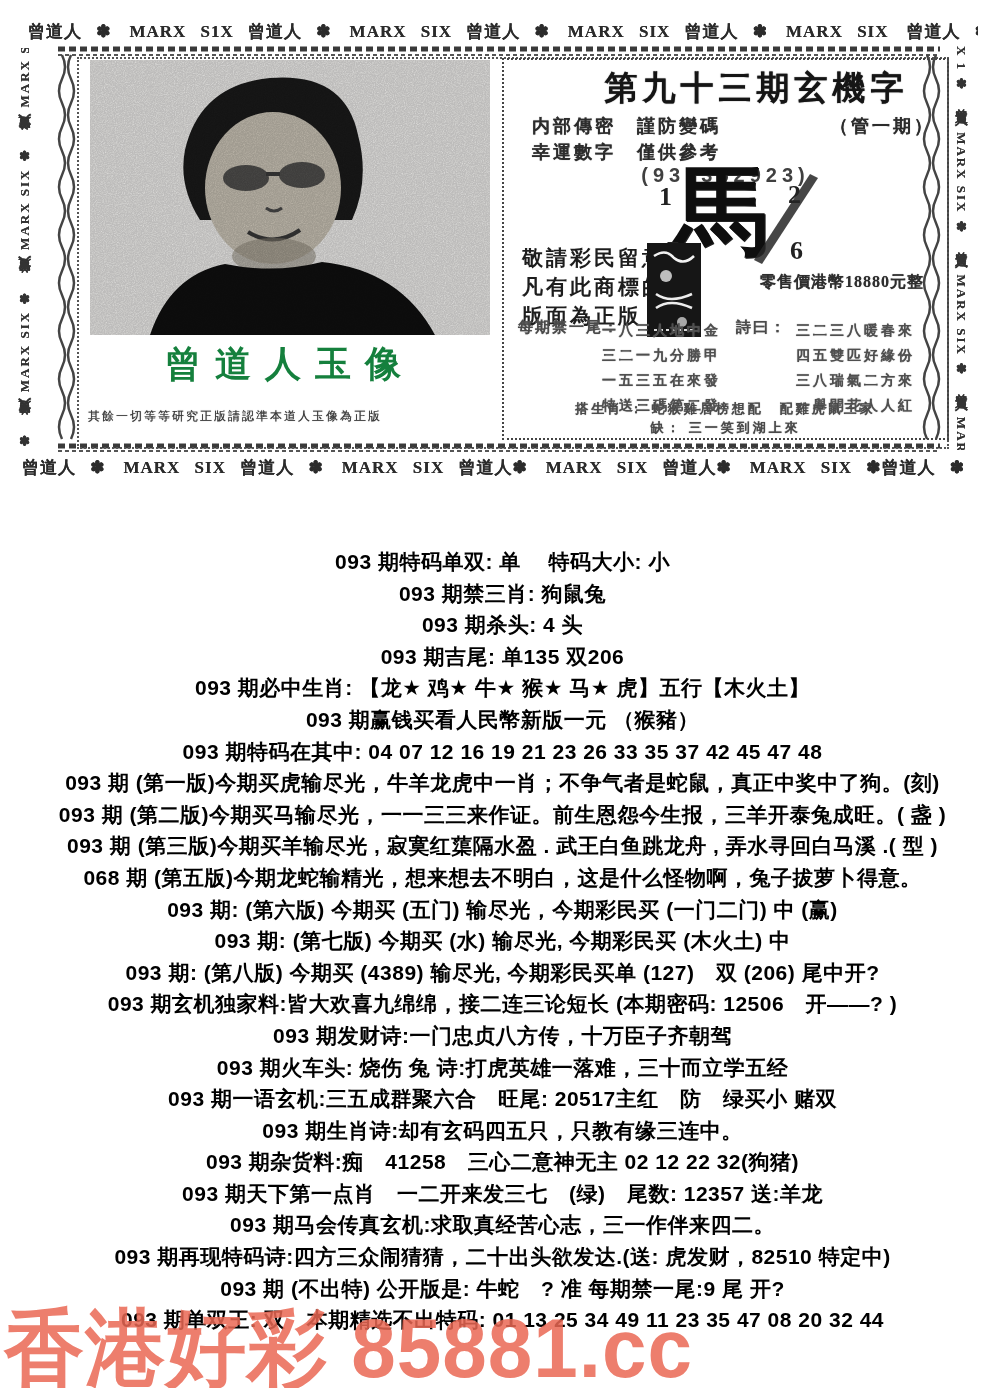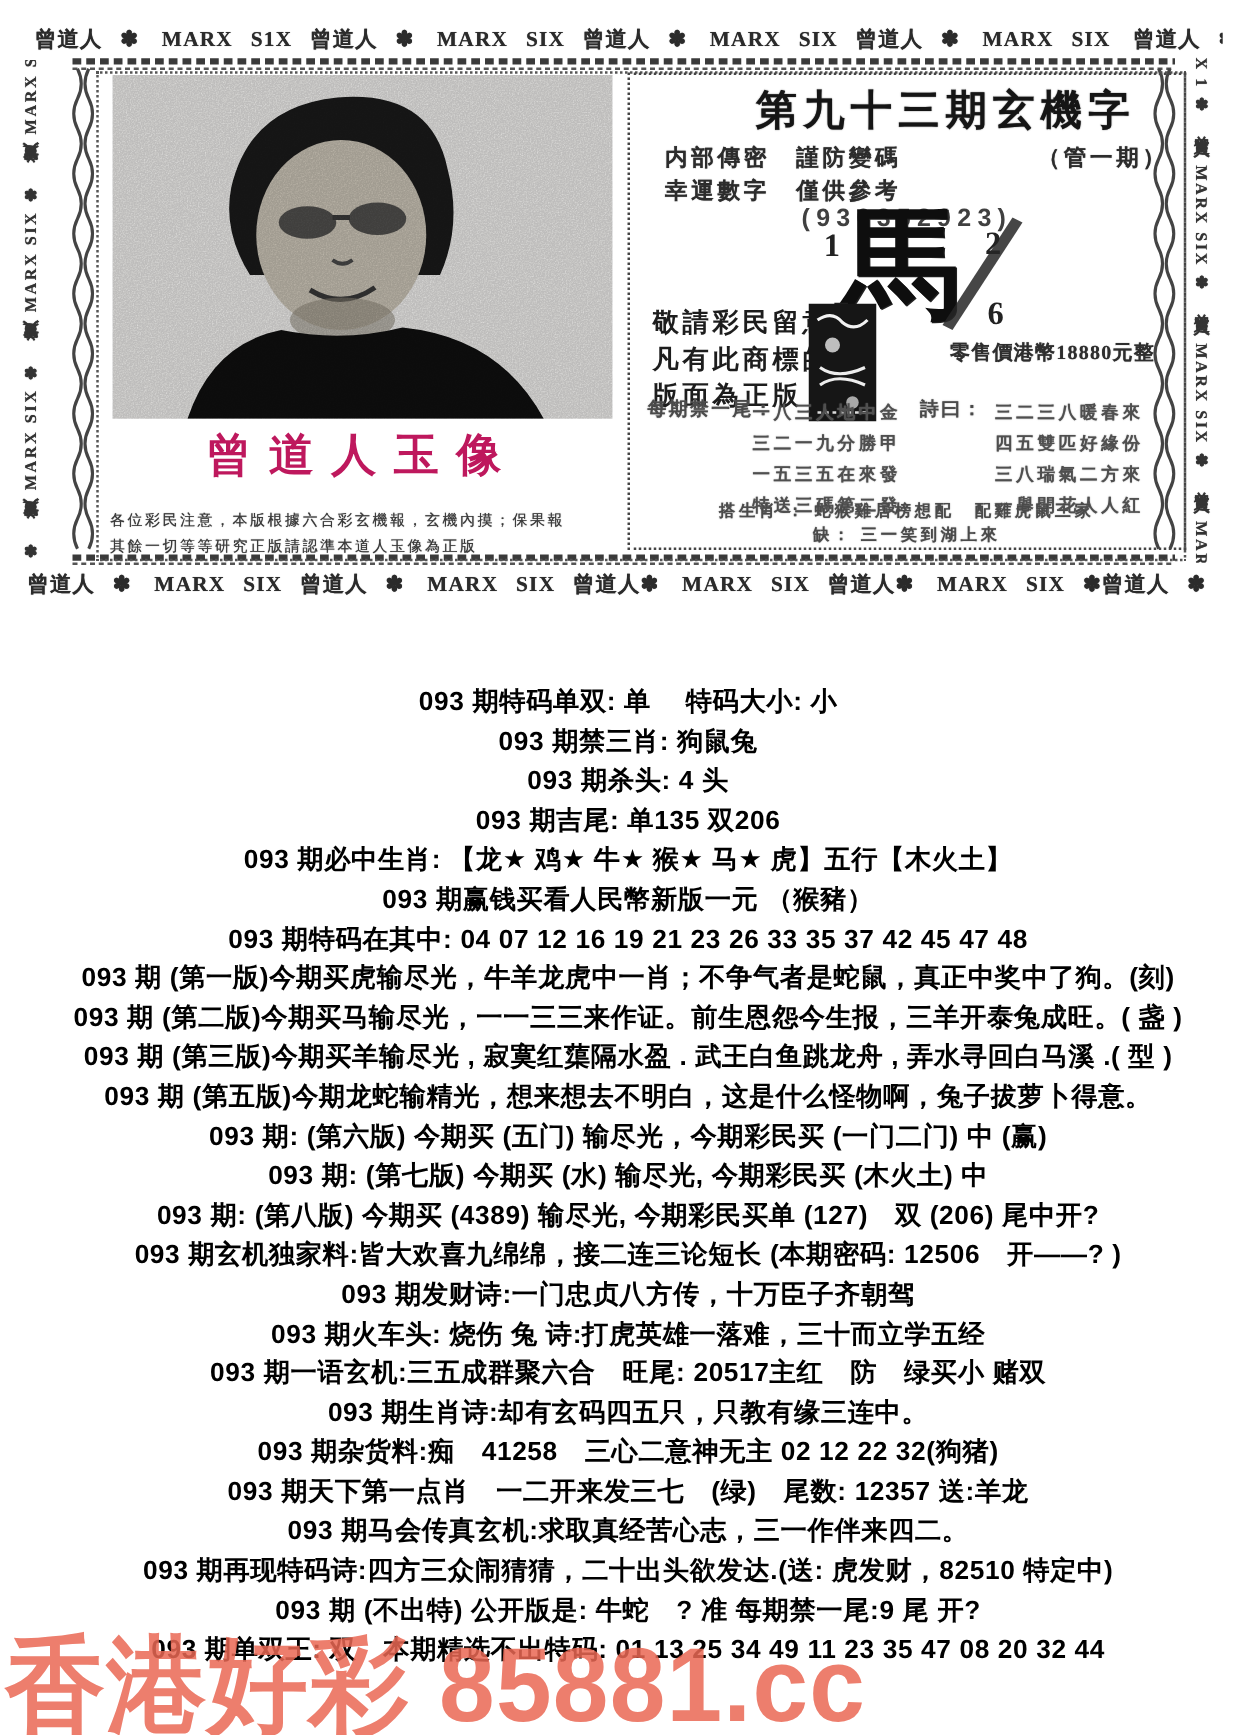--- a/index.html
+++ b/index.html
@@ -27,21 +27,21 @@
   .border-right{left:952px;top:46px;height:404px;writing-mode:vertical-rl;}
   .inner-frame{
     left:77px;top:57px;width:868px;height:388px;
     border:2px dotted #555;
   }
   
   .portrait{left:90px;top:60px;width:400px;height:275px;}
   .portrait-caption{
     left:110px;top:340px;width:360px;text-align:center;
     font-family:"Liberation Serif","DejaVu Serif",serif;font-weight:bold;
-    font-size:36px;letter-spacing:14px;color:#be185d;
+    font-size:36px;letter-spacing:14px;color:#15803d;
   }
   .portrait-notice{
     left:88px;top:406px;width:400px;font-size:12px;color:#3a3a3a;
     letter-spacing:2px;line-height:21px;text-shadow:0 0 .7px #555;
   }
   
   .panel{left:502px;top:58px;width:443px;height:378px;border:2px dotted #444;}
   .p-title{
     left:70px;top:6px;width:365px;text-align:center;
     font-family:"Liberation Serif","DejaVu Serif",serif;font-weight:bold;
@@ -123,21 +123,20 @@
       <rect x="176" y="112" width="14" height="4" fill="#3c3c3c"></rect>
       <path d="M176 148 q8 6 16 0" stroke="#4b4b4b" stroke-width="3" fill="none"></path>
       <path d="M158 172 q26 16 52 -2" stroke="#3a3a3a" stroke-width="4" fill="none"></path>
       <ellipse cx="184" cy="196" rx="42" ry="18" fill="#8e8678" opacity="0.55"></ellipse>
       <path d="M60 275 Q80 215 135 204 Q184 214 232 202 Q310 210 345 275 Z" fill="#101010"></path>
       <rect width="400" height="275" filter="url(#grain)" opacity="0.22"></rect>
     </svg>
   </div>
   <div class="abs portrait-caption">曾道人玉像</div>
   <div class="abs portrait-notice">
-    <div>各位彩民注意，本版根據六合彩玄機報，玄機內摸；保果報</div>
     <div>其餘一切等等研究正版請認準本道人玉像為正版</div>
   </div>
 
   <div class="abs panel">
     <div class="abs p-title">第九十三期玄機字</div>
     <div class="abs p-row" style="left:28px;top:54px;">内部傳密　謹防變碼</div>
     <div class="abs p-row" style="right:12px;top:54px;">（管一期）</div>
     <div class="abs p-row" style="left:28px;top:80px;">幸運數字　僅供參考</div>
     <div class="abs p-code">(930352923)</div>
     <div class="abs p-zodiac">馬</div>
@@ -186,21 +185,21 @@
     <div class="tline">093 期特码单双: 单　 特码大小: 小</div>
     <div class="tline">093 期禁三肖: 狗鼠兔</div>
     <div class="tline">093 期杀头: 4 头</div>
     <div class="tline">093 期吉尾: 单135 双206</div>
     <div class="tline">093 期必中生肖: 【龙★ 鸡★ 牛★ 猴★ 马★ 虎】五行【木火土】</div>
     <div class="tline">093 期赢钱买看人民幣新版一元 （猴豬）</div>
     <div class="tline">093 期特码在其中: 04 07 12 16 19 21 23 26 33 35 37 42 45 47 48</div>
     <div class="tline">093 期 (第一版)今期买虎输尽光，牛羊龙虎中一肖；不争气者是蛇鼠，真正中奖中了狗。(刻)</div>
     <div class="tline">093 期 (第二版)今期买马输尽光，一一三三来作证。前生恩怨今生报，三羊开泰兔成旺。( 盏 )</div>
     <div class="tline">093 期 (第三版)今期买羊输尽光 , 寂寞红蕖隔水盈 . 武王白鱼跳龙舟 , 弄水寻回白马溪 .( 型 )</div>
-    <div class="tline">093 期 (第五版)今期龙蛇输精光，想来想去不明白，这是什么怪物啊，兔子拔萝卜得意。</div>
+    <div class="tline">068 期 (第五版)今期龙蛇输精光，想来想去不明白，这是什么怪物啊，兔子拔萝卜得意。</div>
     <div class="tline">093 期: (第六版) 今期买 (五门) 输尽光，今期彩民买 (一门二门) 中 (赢)</div>
     <div class="tline">093 期: (第七版) 今期买 (水) 输尽光, 今期彩民买 (木火土) 中</div>
     <div class="tline">093 期: (第八版) 今期买 (4389) 输尽光, 今期彩民买单 (127)　双 (206) 尾中开?</div>
     <div class="tline">093 期玄机独家料:皆大欢喜九绵绵，接二连三论短长 (本期密码: 12506　开——? )</div>
     <div class="tline">093 期发财诗:一门忠贞八方传，十万臣子齐朝驾</div>
     <div class="tline">093 期火车头: 烧伤 兔 诗:打虎英雄一落难，三十而立学五经</div>
     <div class="tline">093 期一语玄机:三五成群聚六合　旺尾: 20517主红　防　绿买小 赌双</div>
     <div class="tline">093 期生肖诗:却有玄码四五只，只教有缘三连中。</div>
     <div class="tline">093 期杂货料:痴　41258　三心二意神无主 02 12 22  32(狗猪)</div>
     <div class="tline">093 期天下第一点肖　一二开来发三七　(绿)　尾数: 12357 送:羊龙</div>

